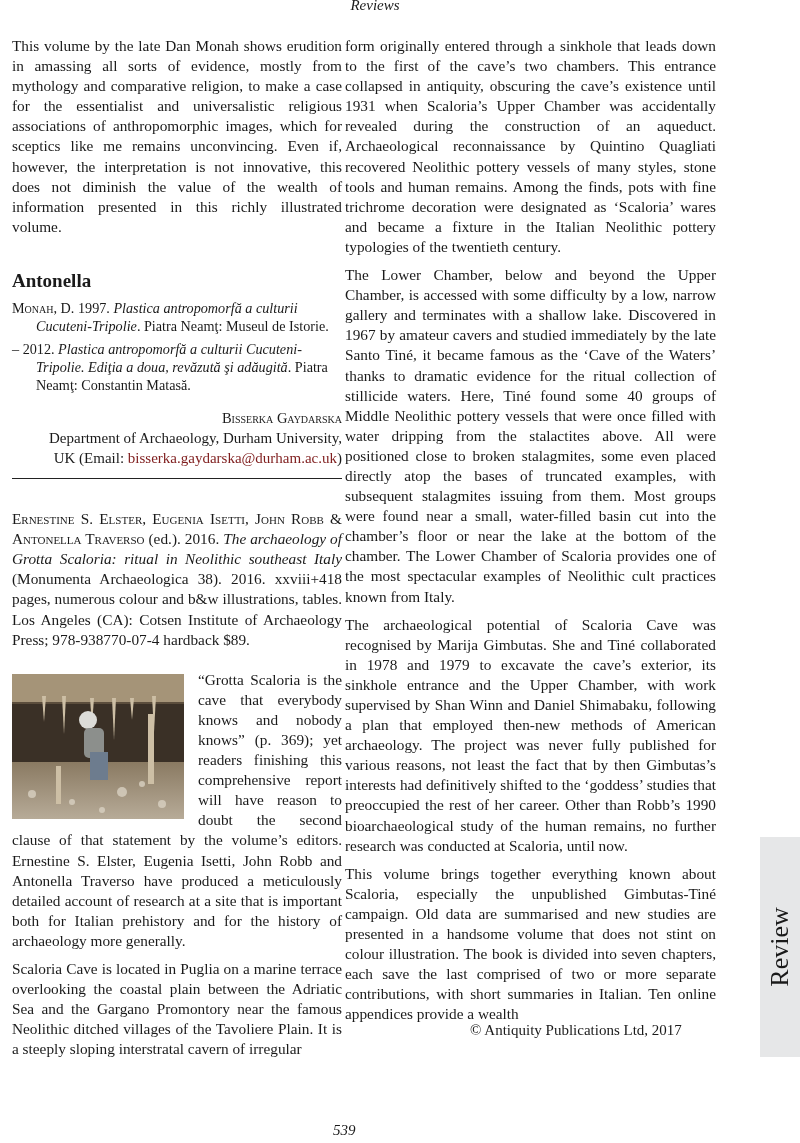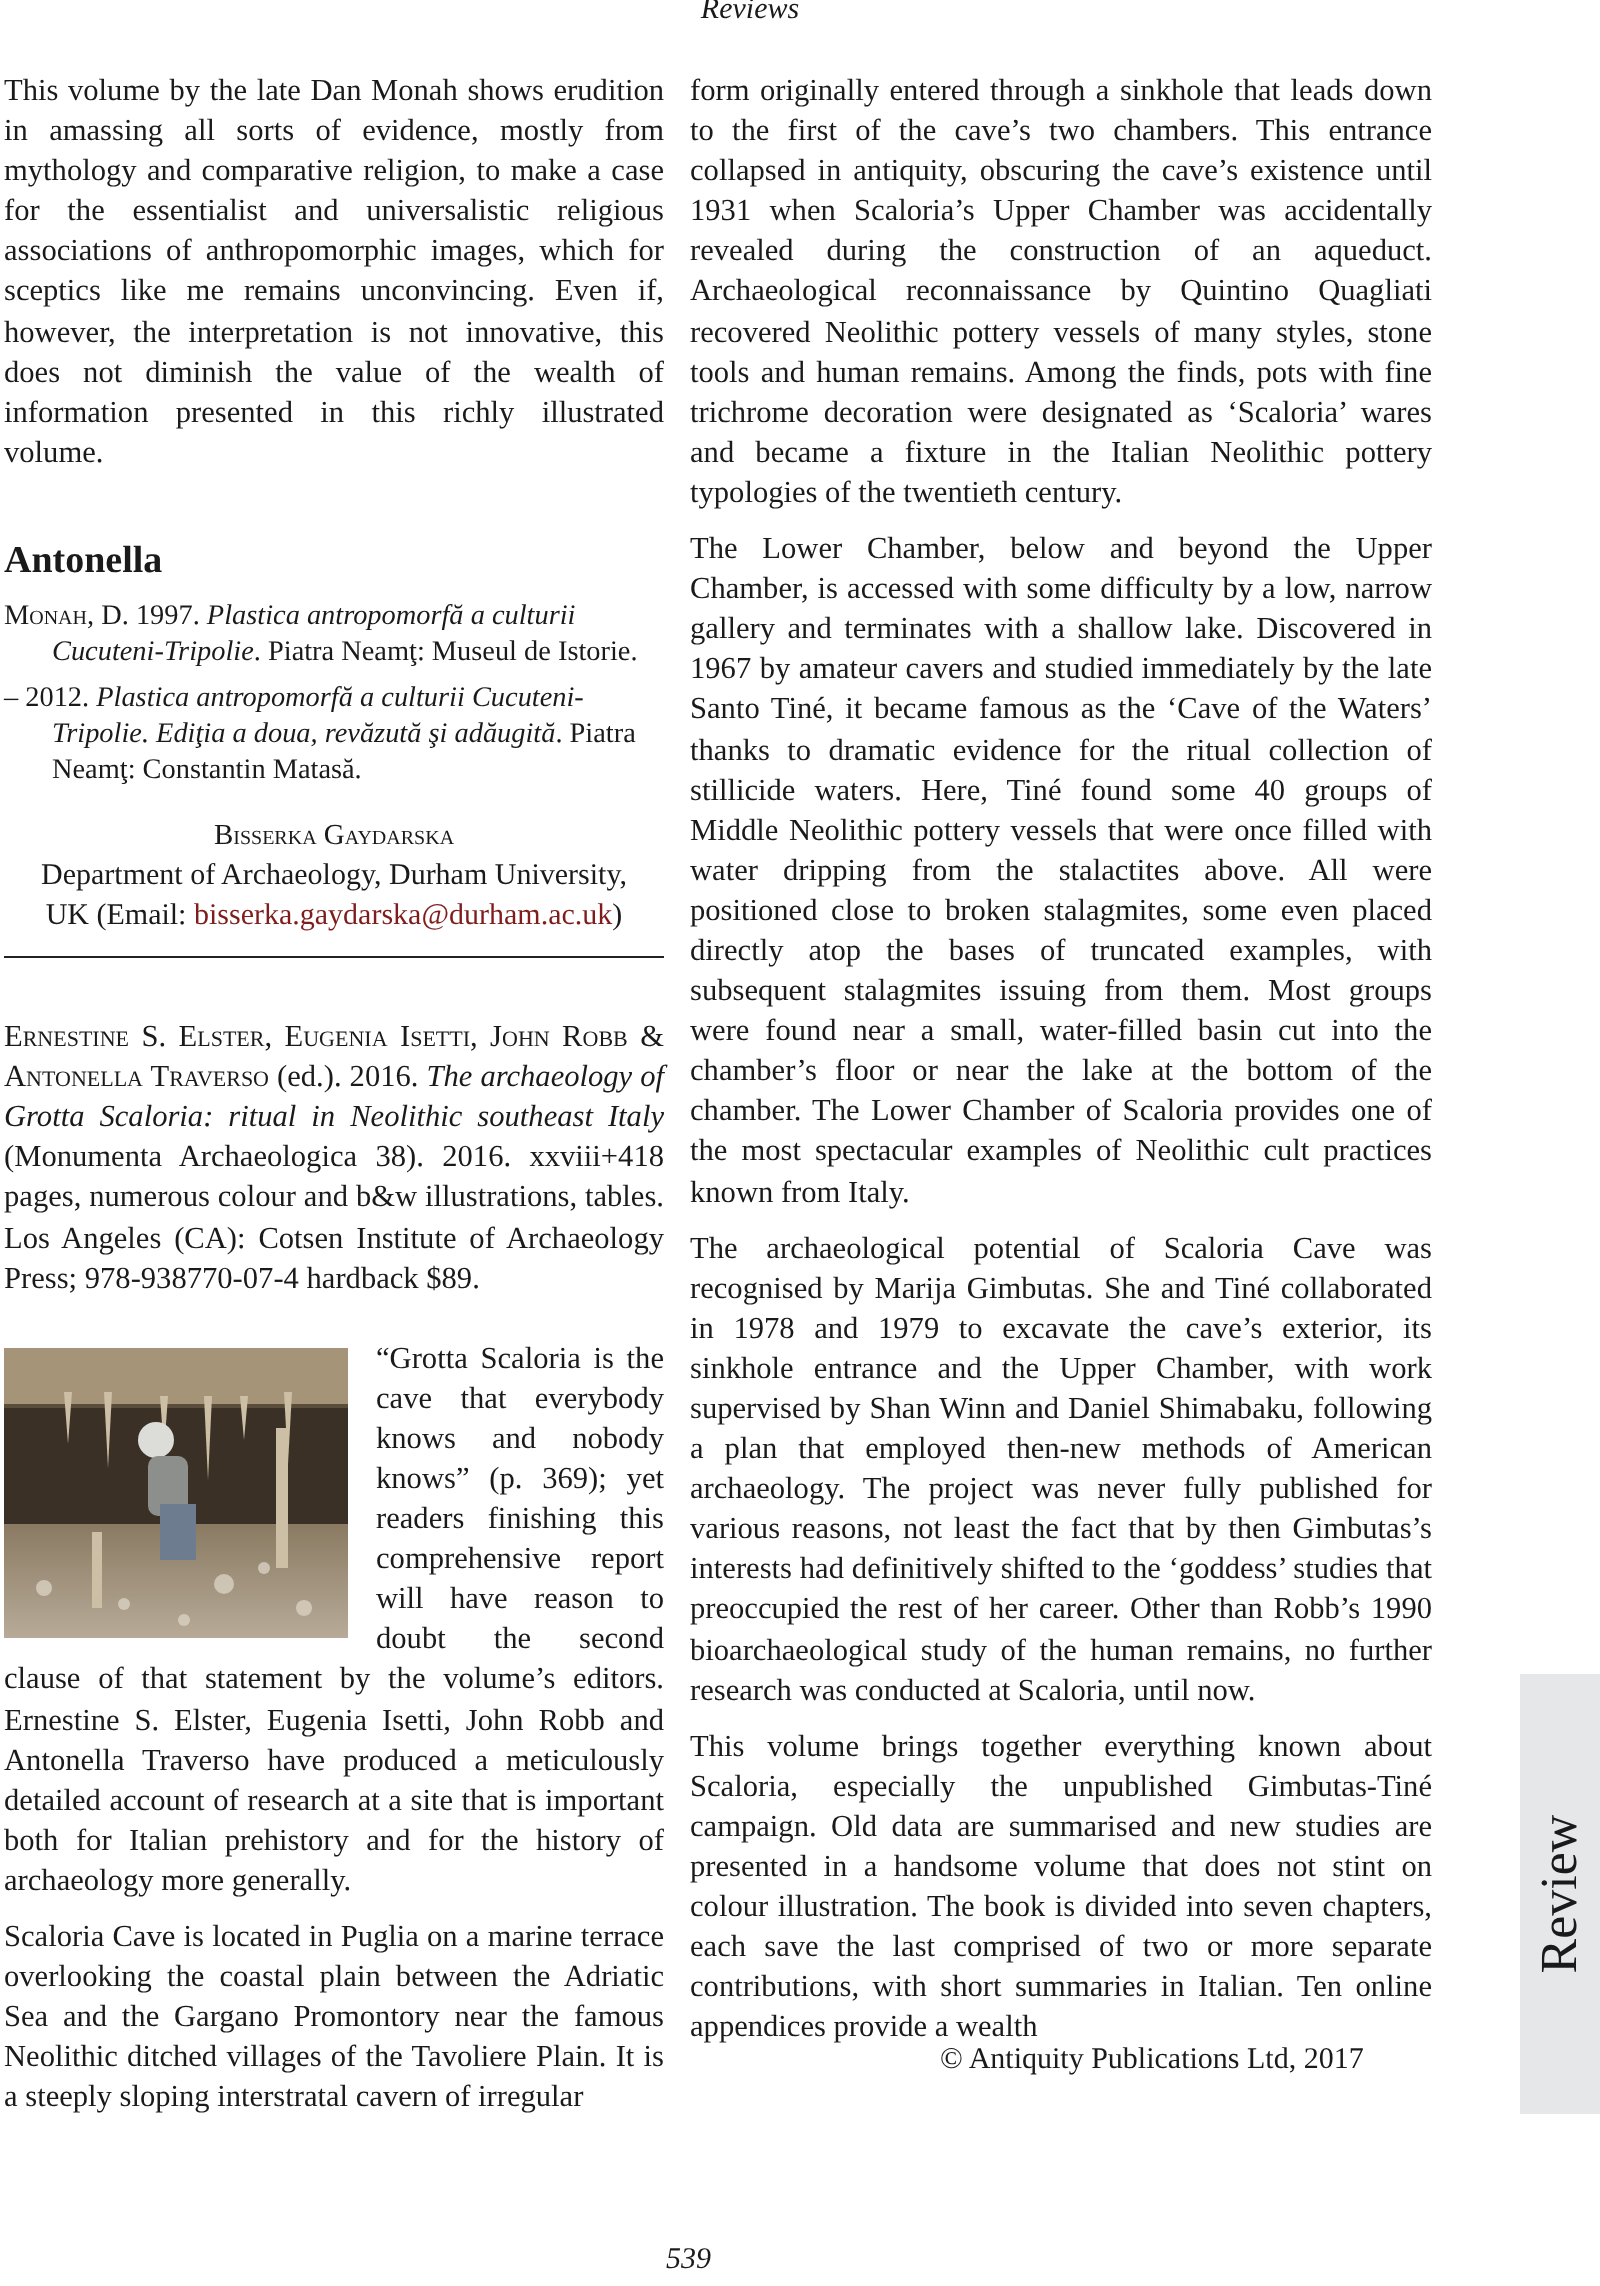--- a/index.html
+++ b/index.html
@@ -6,28 +6,28 @@
     body {
       width: 800px; height: 1143px; position: relative; overflow: hidden;
       font-family: "Liberation Serif", "DejaVu Serif", serif;
       color: #1a1a1a;
     }
     .running-head {
       position: absolute; top: -3px; left: 0; width: 750px; text-align: center;
       font-style: italic; font-size: 15px;
     }
     .col { position: absolute; top: 36px; font-size: 15.3px; line-height: 20.1px; }
-    .col-left { left: 2px; width: 330px; }
+    .col-left { left: 12px; width: 330px; }
     .col-right { left: 345px; width: 371px; }
     p { margin: 0 0 8px 0; text-align: justify; }
     .refs-title { font-weight: bold; font-size: 19px; margin: 34px 0 8px 0; }
     .ref { margin: 0 0 5px 0; padding-left: 24px; text-indent: -24px; font-size: 14.2px; line-height: 18px; text-align: left; }
     .sc { font-variant: small-caps; }
     .it { font-style: italic; }
-    .sig { text-align: center; margin-top: 14px; line-height: 20px; font-size: 15px; }
+    .sig { text-align: right; margin-top: 14px; line-height: 20px; font-size: 15px; }
     .sig .name { font-variant: small-caps; font-size: 14.5px; }
     .email { color: #7f1d1d; }
     .rule { border: 0; border-top: 1px solid #222; margin: 10px 0 30px 0; }
     .book-head { text-align: justify; margin-bottom: 20px; }
     .photo-wrap { float: left; width: 172px; height: 145px; margin: 4px 14px 6px 0; }
     .photo { width: 172px; height: 145px; display: block; }
     .side-tab {
       position: absolute; left: 760px; top: 837px; width: 40px; height: 220px;
       background: #e6e7e8;
     }

